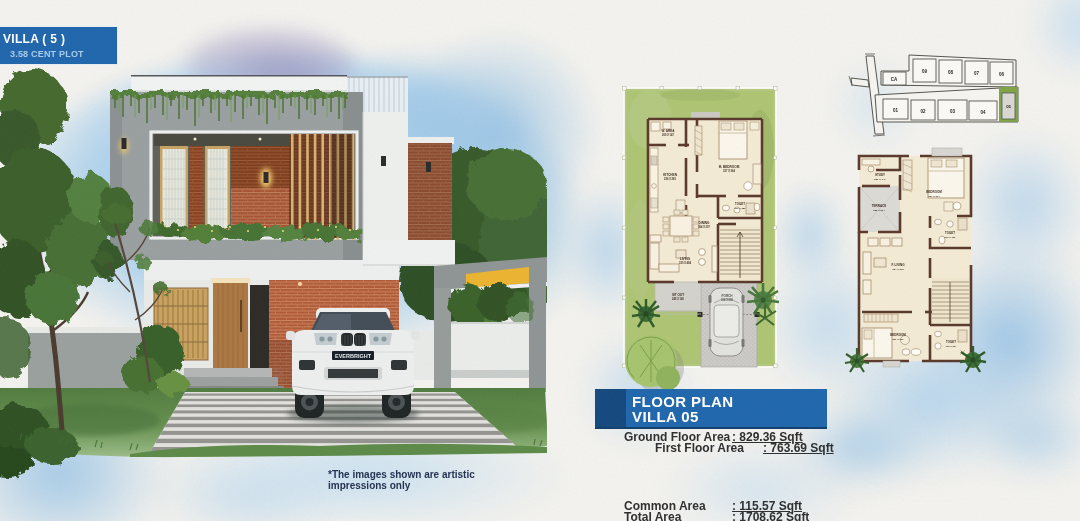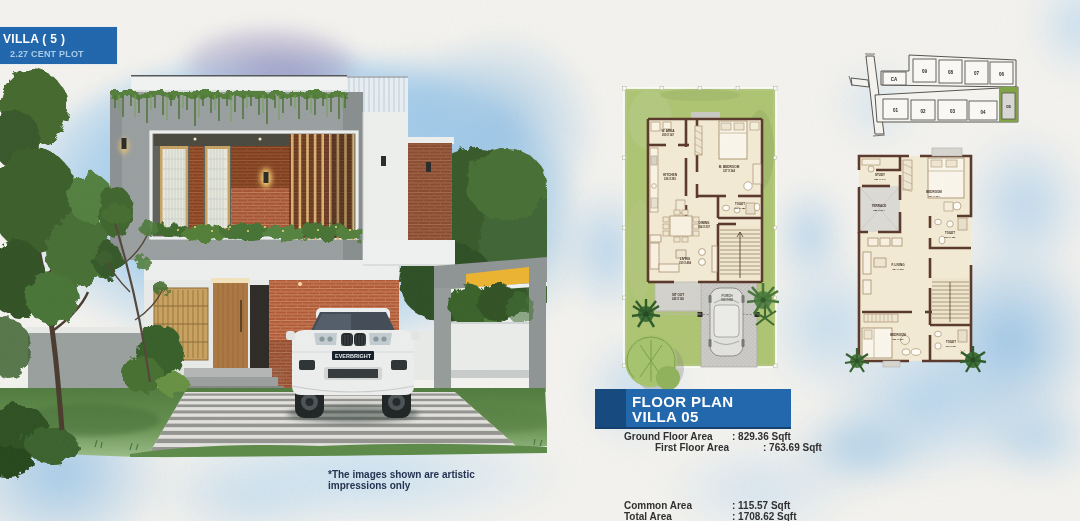--- a/index.html
+++ b/index.html
@@ -789,31 +789,31 @@
       <rect x="999" y="87" width="19" height="35" fill="#7fa445"></rect>
       <rect x="1002" y="93" width="13" height="26" fill="#d9d8d4" stroke="#55554f" stroke-width=".8"></rect>
       <text x="1008.5" y="108" font-size="4.2" text-anchor="middle" fill="#1c1c1a" font-weight="bold" font-family="Liberation Sans,sans-serif">05</text>
     </g>
   </svg>
 
   <div class="abs" style="left:0;top:26px;width:117px;height:37px;background:#2066ad;border:1px solid #e8eef3;border-left:none;">
 
     <div style="position:absolute;left:3px;top:5px;color:#ffffff;font-size:12px;font-weight:bold;letter-spacing:.3px;">VILLA ( 5 )</div>
 
-    <div style="position:absolute;left:10px;top:22px;color:#a9cdeb;font-size:9px;font-weight:bold;letter-spacing:.2px;">2.27 CENT PLOT</div>
+    <div style="position:absolute;left:10px;top:22px;color:#a9cdeb;font-size:9px;font-weight:bold;letter-spacing:.2px;">3.58 CENT PLOT</div>
   </div>
 
-  <div class="abs" style="left:595px;top:389px;width:196px;height:38px;background:#2067ad;border-bottom:2px solid #123f6f;">
+  <div class="abs" style="left:595px;top:389px;width:232px;height:38px;background:#2067ad;border-bottom:2px solid #123f6f;">
 
     <div style="position:absolute;left:0;top:0;width:31px;height:38px;background:#14497f;"></div>
 
     <div style="position:absolute;left:37px;top:4.5px;color:#fff;font-size:15px;font-weight:bold;line-height:15.5px;letter-spacing:.4px;">FLOOR PLAN<br>VILLA 05</div>
   </div>
 
-  <div class="abs" style="left:624px;top:432px;width:230px;font-size:10px;font-weight:bold;color:#2e2e2e;line-height:10.5px;">
+  <div class="abs" style="left:624px;top:432px;width:230px;font-size:12px;font-weight:bold;color:#2e2e2e;line-height:10.5px;text-decoration:underline;">
 
     <div><span style="display:inline-block;width:108px;">Ground Floor Area</span>: 829.36 Sqft</div>
 
     <div><span style="display:inline-block;width:108px;padding-left:31px;">First Floor Area</span>: 763.69 Sqft</div>
 
     <div><span style="display:inline-block;width:108px;margin-top:48px;">Common Area</span>: 115.57 Sqft</div>
 
     <div><span style="display:inline-block;width:108px;">Total Area</span>: 1708.62 Sqft</div>
   </div>
 

